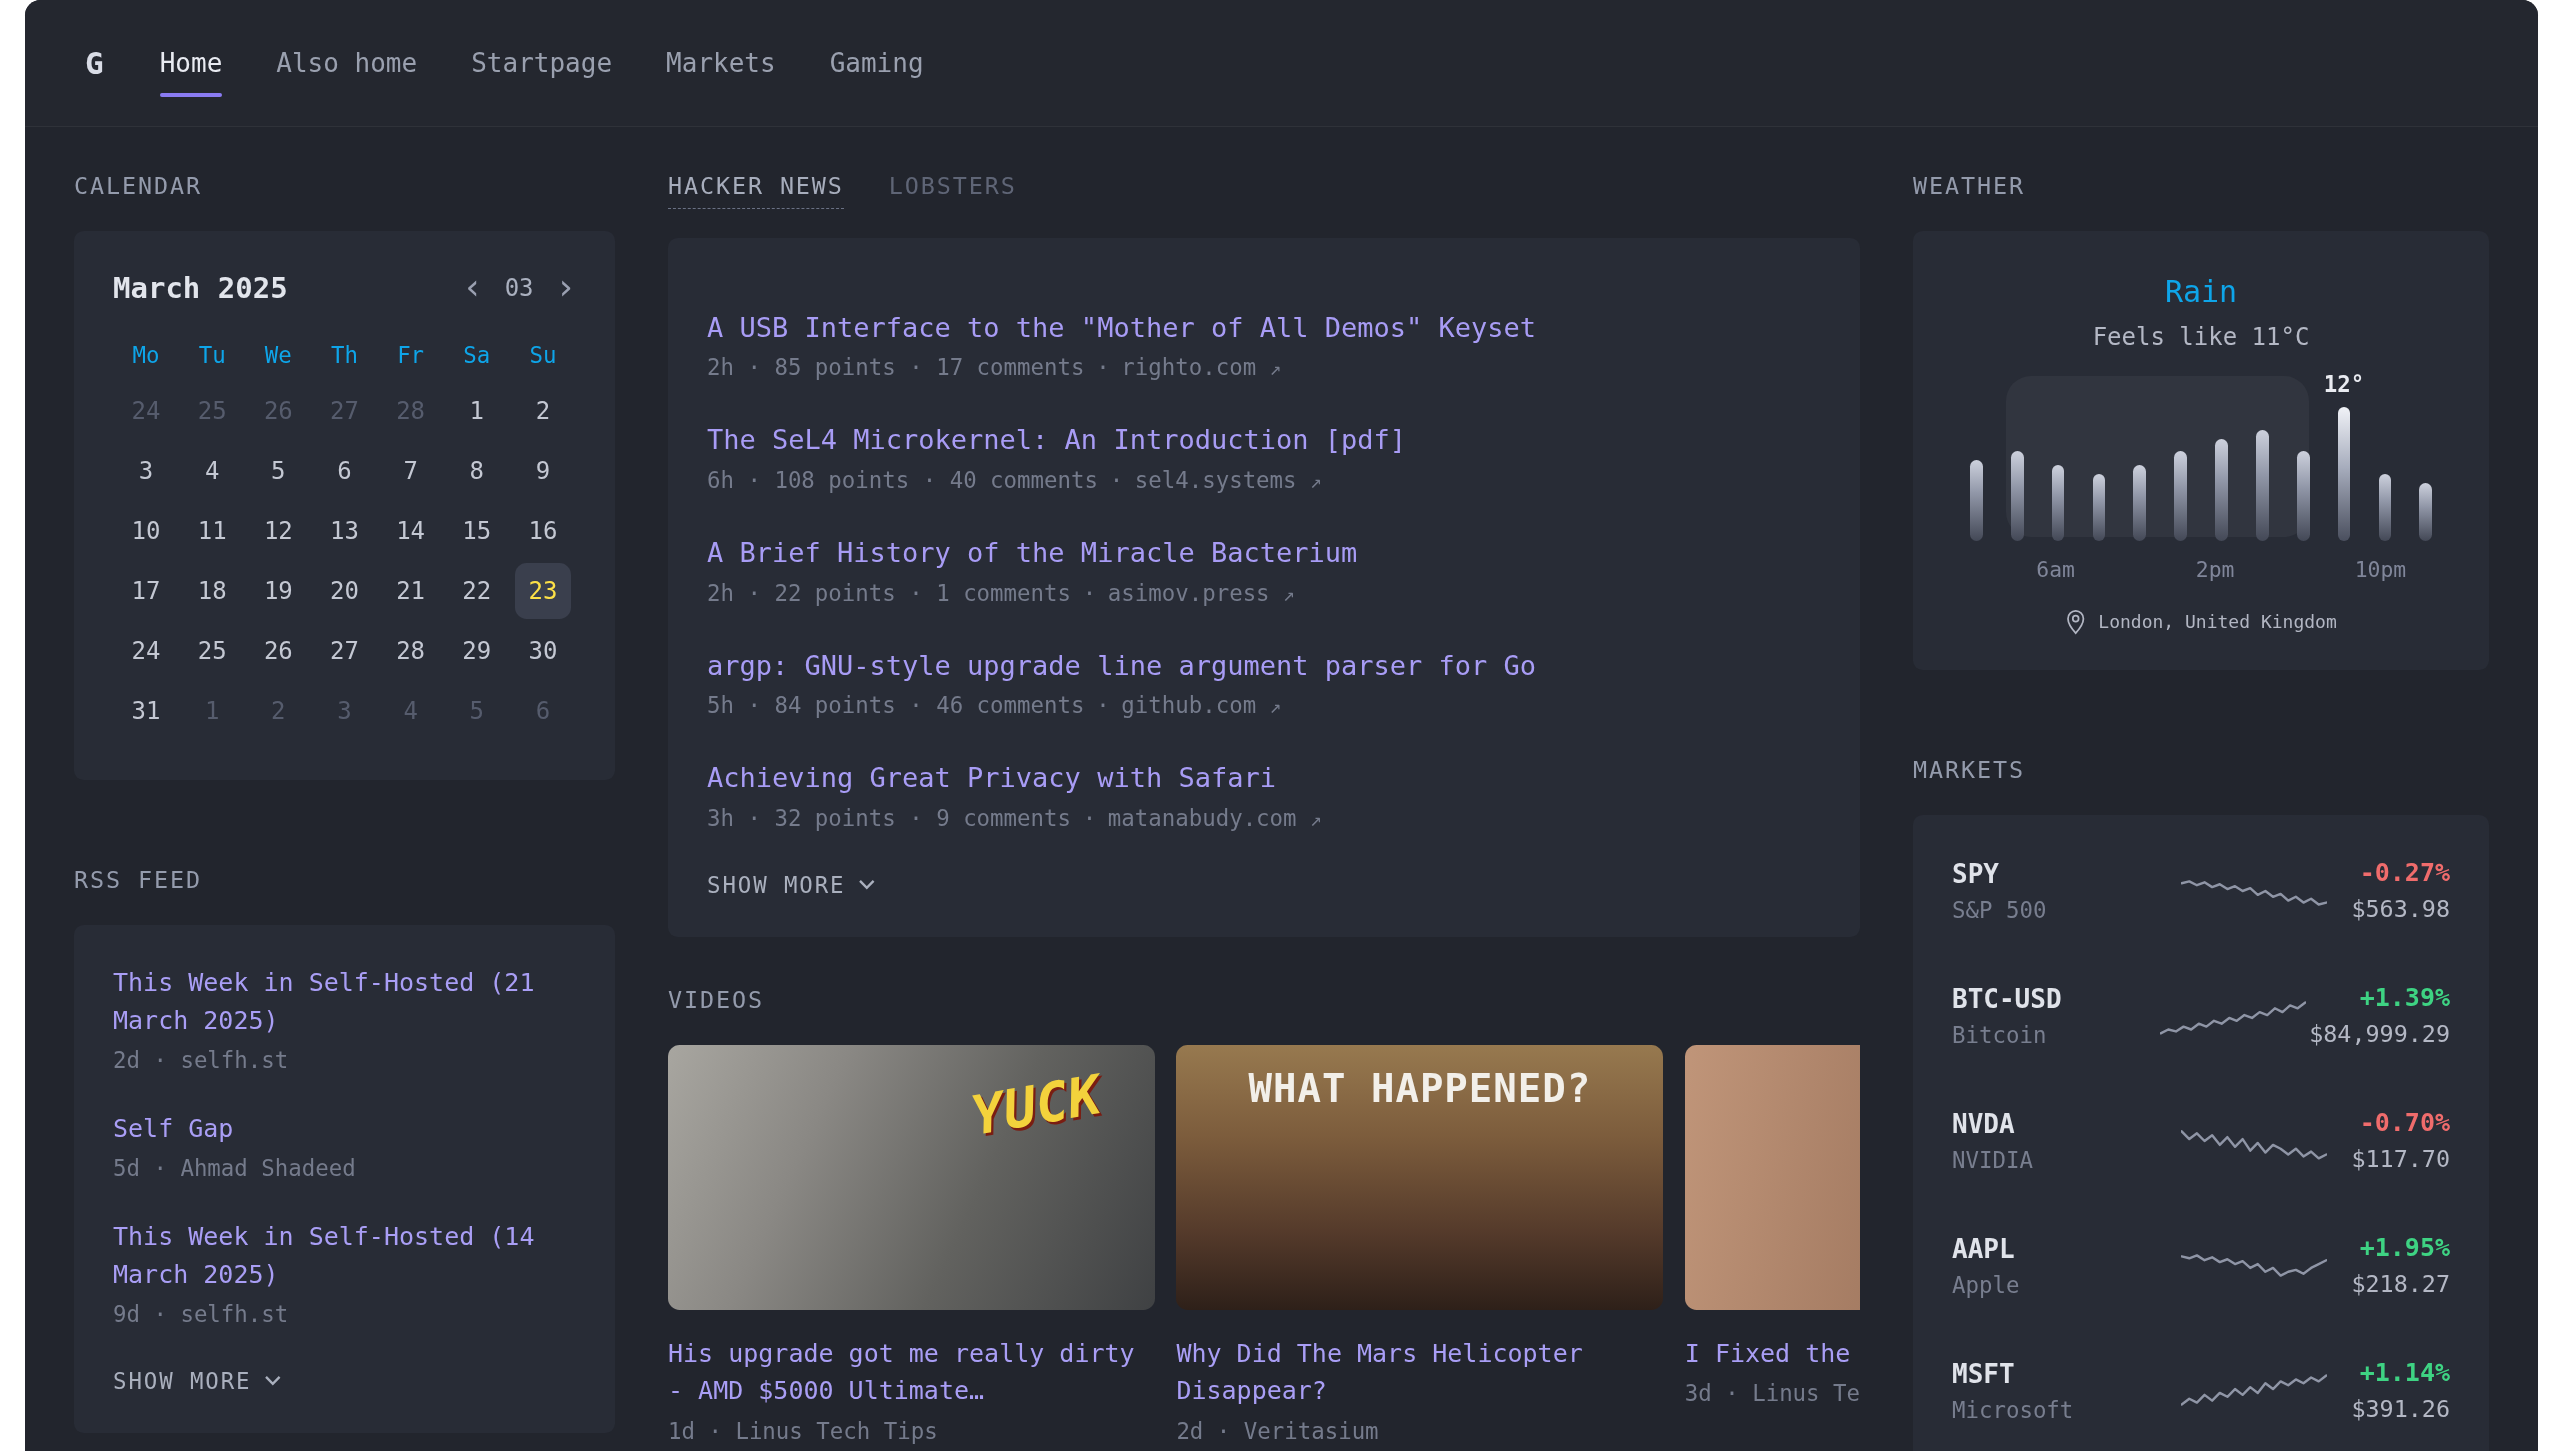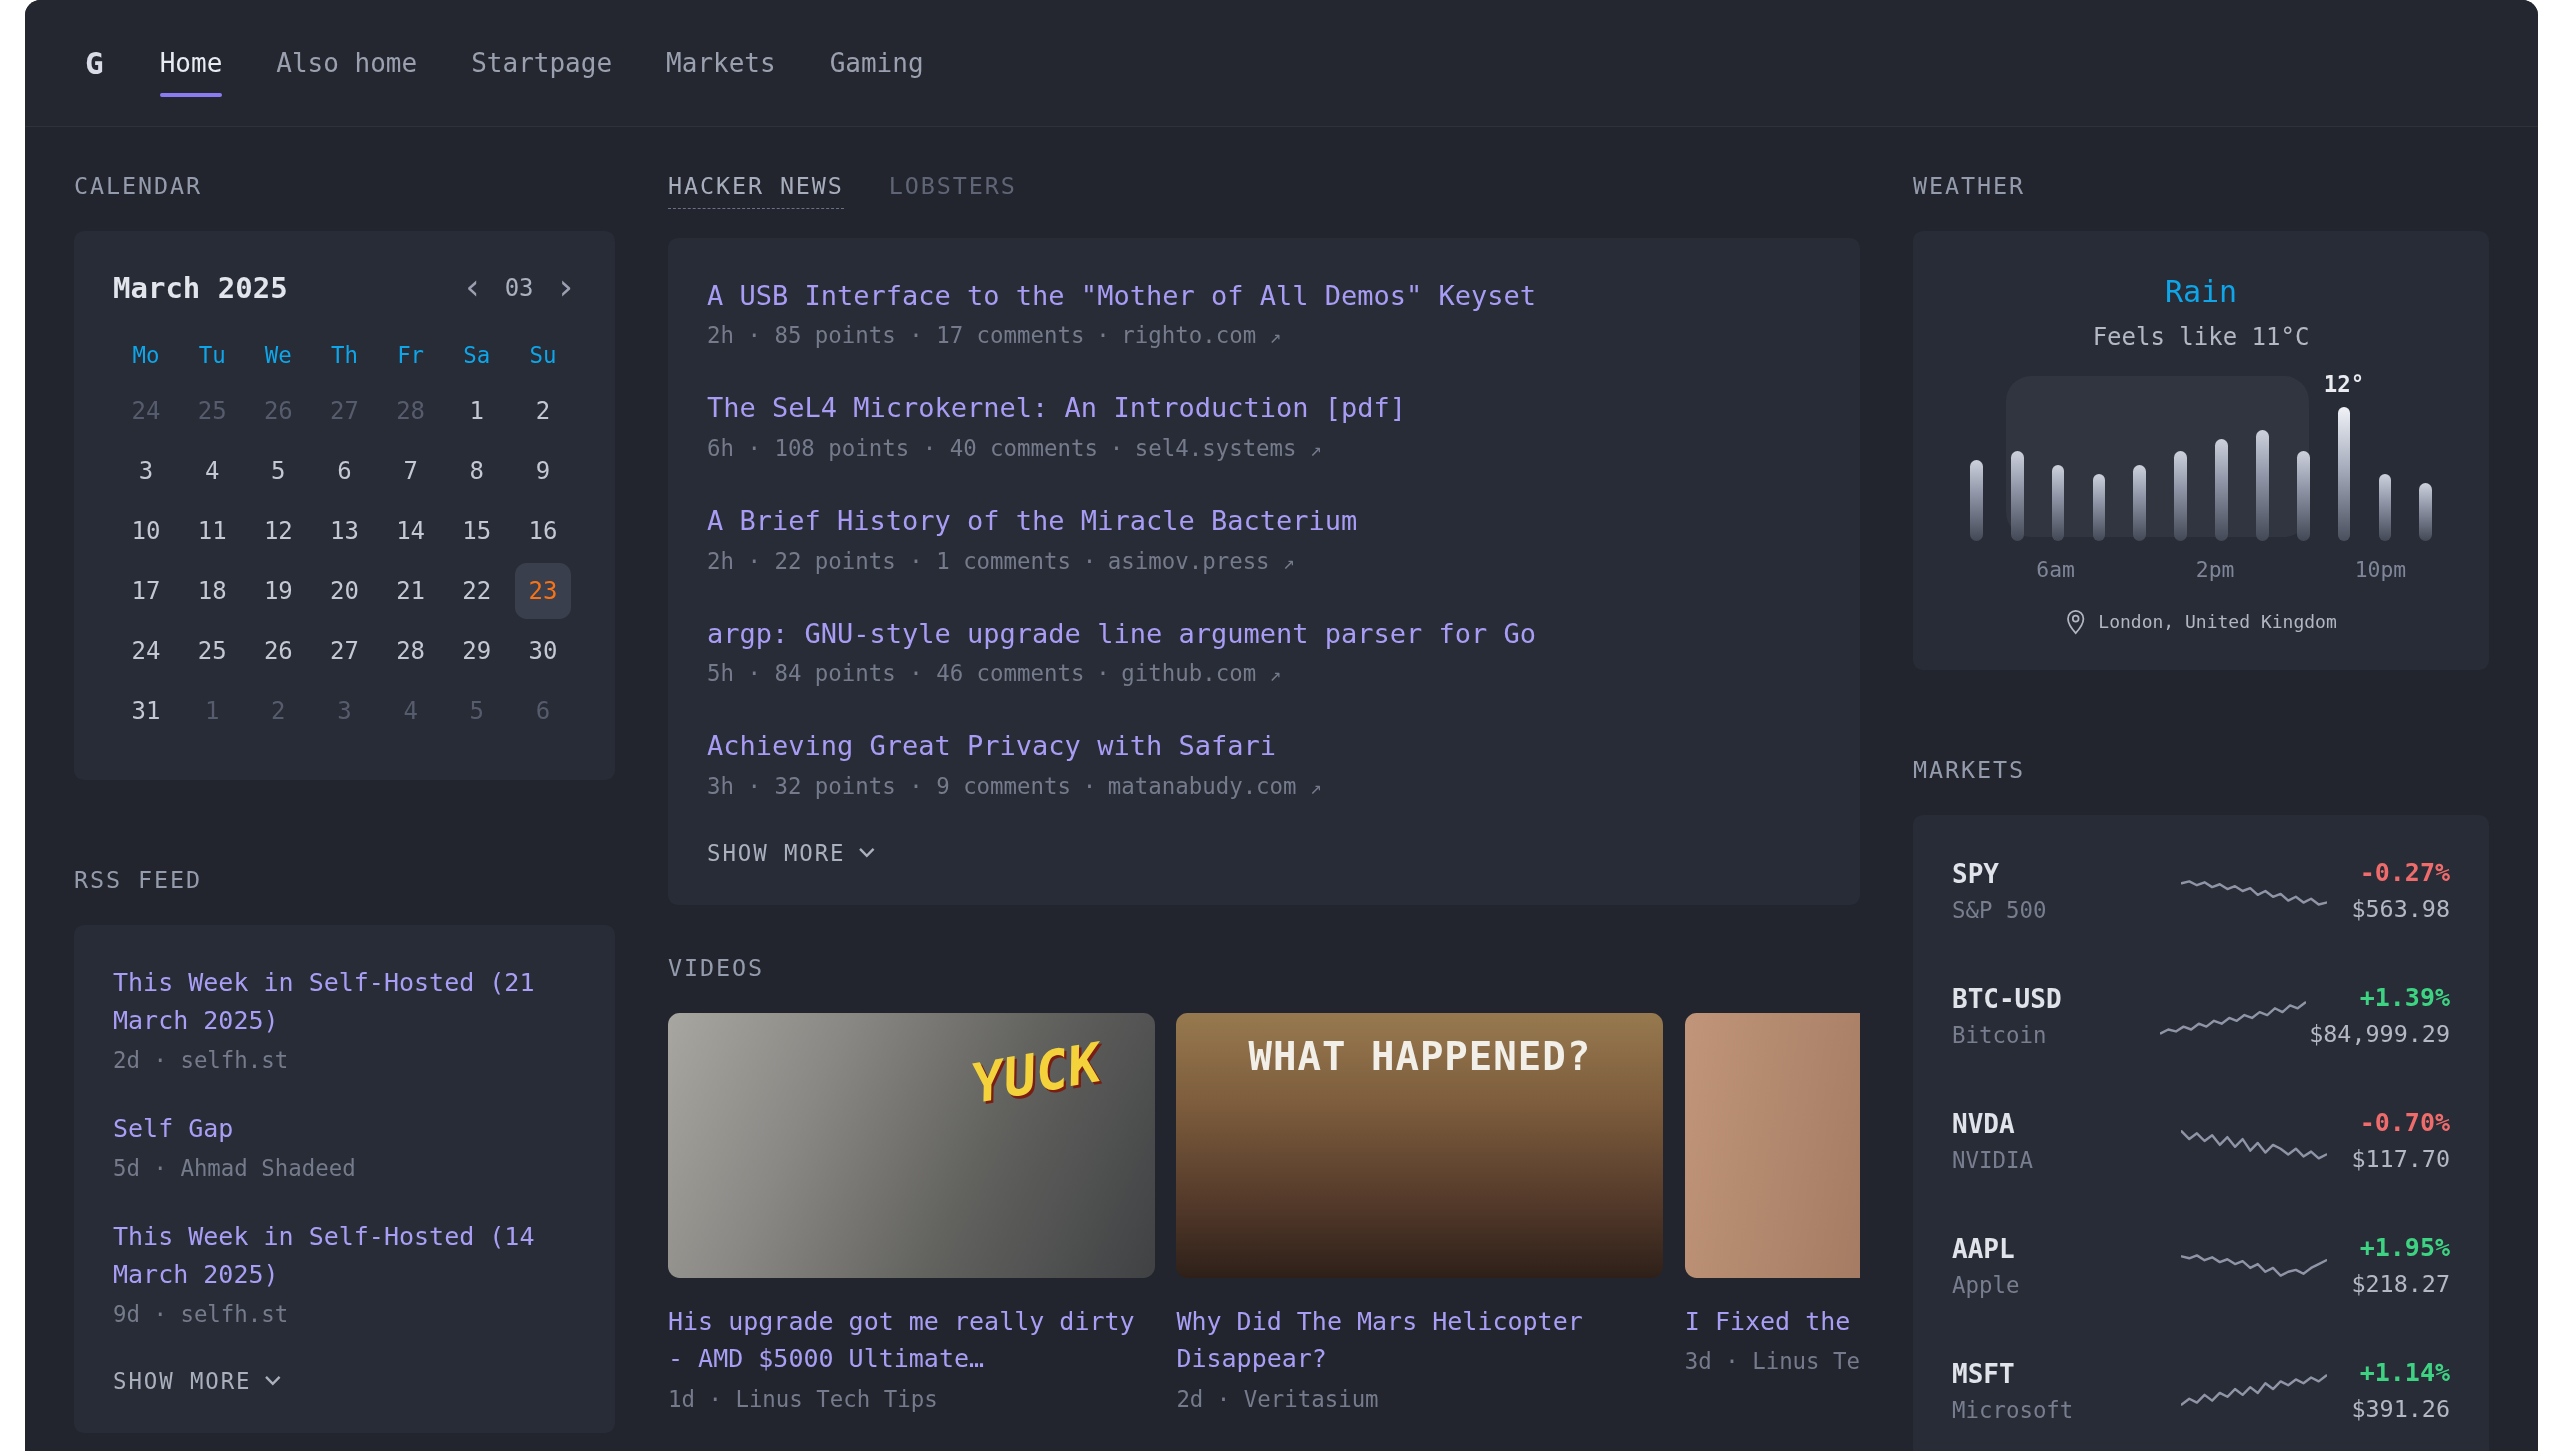--- a/index.html
+++ b/index.html
@@ -36,34 +36,34 @@
   .cal-head { display:flex; justify-content:space-between; align-items:center; margin-bottom:23.4px; }
   .cal-title { font-size:29px; font-weight:bold; color:#e2e5ec; }
   .cal-controls { display:flex; align-items:center; gap:21.4px; }
   .cal-arrow { background:none; border:none; padding:0; color:#9aa0b1; font-size:35px; line-height:1; cursor:pointer; font-family:inherit; }
   .cal-mnum { font-size:24px; color:#aab0bf; }
   .cal-grid { display:grid; grid-template-columns:repeat(7,1fr); }
   .cal-wd { height:53px; display:flex; align-items:center; justify-content:center; font-size:22.4px; color:#0ea5e9; }
   .cal-day { height:60px; display:flex; align-items:center; justify-content:center; }
   .cal-day i { font-style:normal; display:flex; align-items:center; justify-content:center; width:56px; height:56px; border-radius:11.7px; font-size:24px; color:#c4c8d3; }
   .cal-day.muted i { color:#565c6d; }
-  .cal-day.selected i { background:#3a3f4d; color:#f97316; }
+  .cal-day.selected i { background:#3a3f4d; color:#fde047; }
   
   .feed-item { margin-bottom:37px; }
   .feed-item:last-of-type { margin-bottom:0; }
   .feed-title { font-size:25px; color:#a99ef5; line-height:1.5; cursor:pointer; }
   .meta { font-size:22.4px; color:#757b8c; margin-top:7.8px; display:flex; align-items:center; gap:11.7px; flex-wrap:nowrap; white-space:nowrap; }
   .meta .src { cursor:pointer; }
   .meta .arrow { font-size:19.5px; }
   .show-more { display:flex; align-items:center; gap:13.6px; font-size:22.4px; letter-spacing:1.9px; color:#aab0be; margin-top:41px; background:none; border:none; padding:0; cursor:pointer; font-family:inherit; }
   .chev { width:15.6px; height:9.7px; stroke:#aab0be; stroke-width:2.5; fill:none; }
   .news-tabs { display:flex; gap:45px; margin-bottom:29px; }
   .news-tab { font-size:23.4px; letter-spacing:1.9px; color:#5f6576; cursor:pointer; padding-bottom:7.8px; }
   .news-tab.active { color:#a7adbc; border-bottom:1.9px dashed #6a7184; }
-  .news-item { margin-bottom:41px; }
+  .news-item { margin-bottom:41px;margin-top:32px; }
   .news-item:last-of-type { margin-bottom:0; }
   .news-title { font-size:27px; color:#a89cf5; line-height:1.4; cursor:pointer; }
   
   .videos-sec { margin-top:49px; }
   .videos-row { display:flex; gap:21.4px; overflow:hidden; }
   .video-card { width:487px; flex:none; cursor:pointer; }
   .vthumb { width:487px; height:265px; border-radius:11.7px; position:relative; overflow:hidden; }
   .thumb-ltt1 { background:linear-gradient(115deg,#a8a6a0 0%,#8a8884 30%,#62625f 62%,#3f4143 100%); }
   .thumb-ltt1 .overlay { position:absolute; top:29px; right:54px; transform:rotate(-10deg); color:#f3d23c; font-size:54px; font-weight:bold; font-style:italic; text-shadow:1.9px 2.9px 0 #7a1d12; }
   .thumb-veritasium { background:linear-gradient(180deg,#97794f 0%,#7c5c3c 35%,#53392a 72%,#2e2019 100%); }

